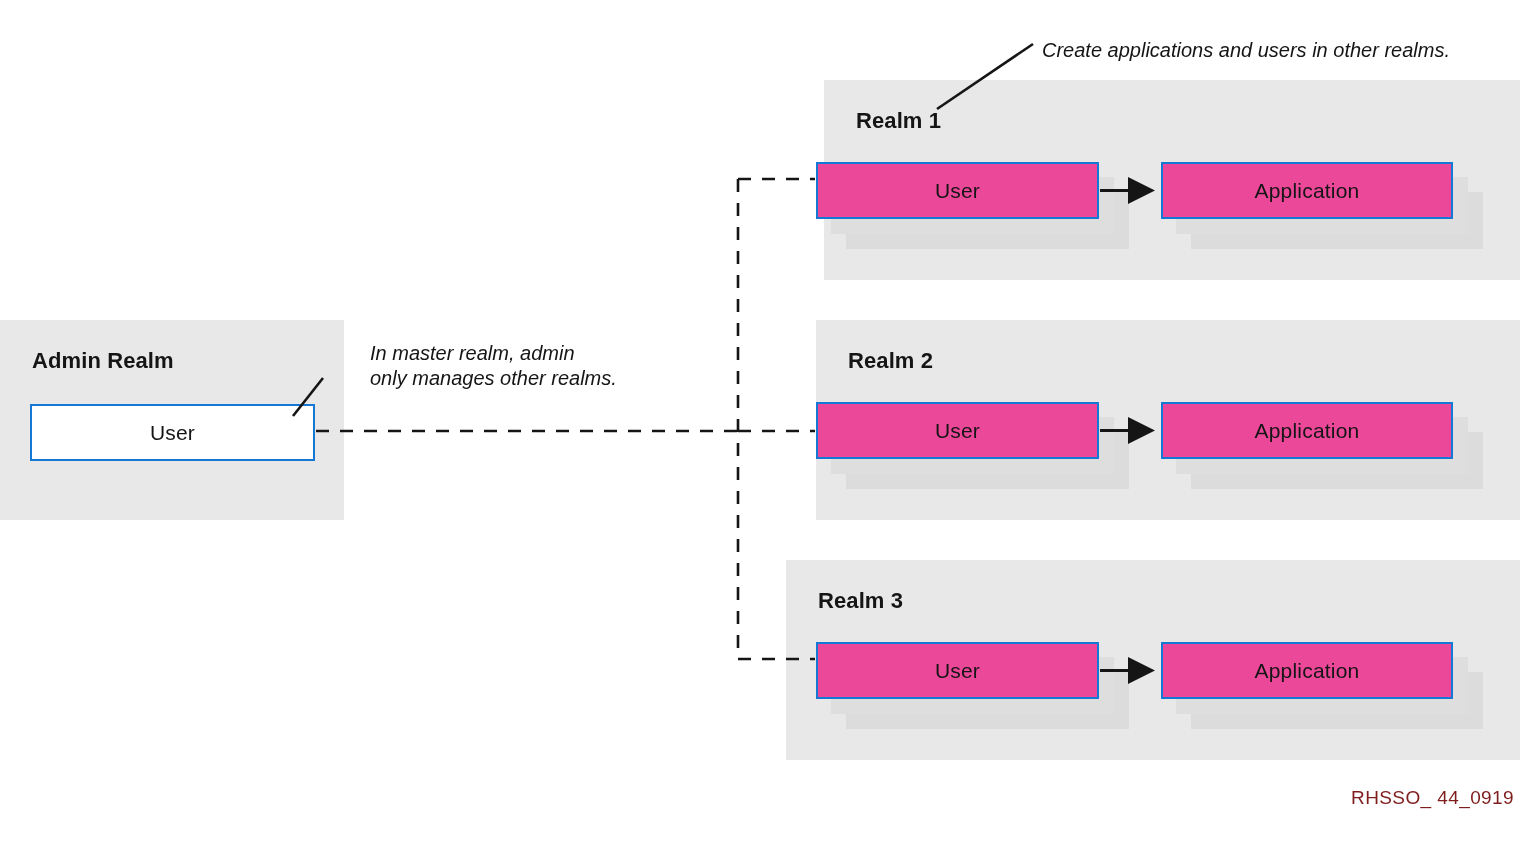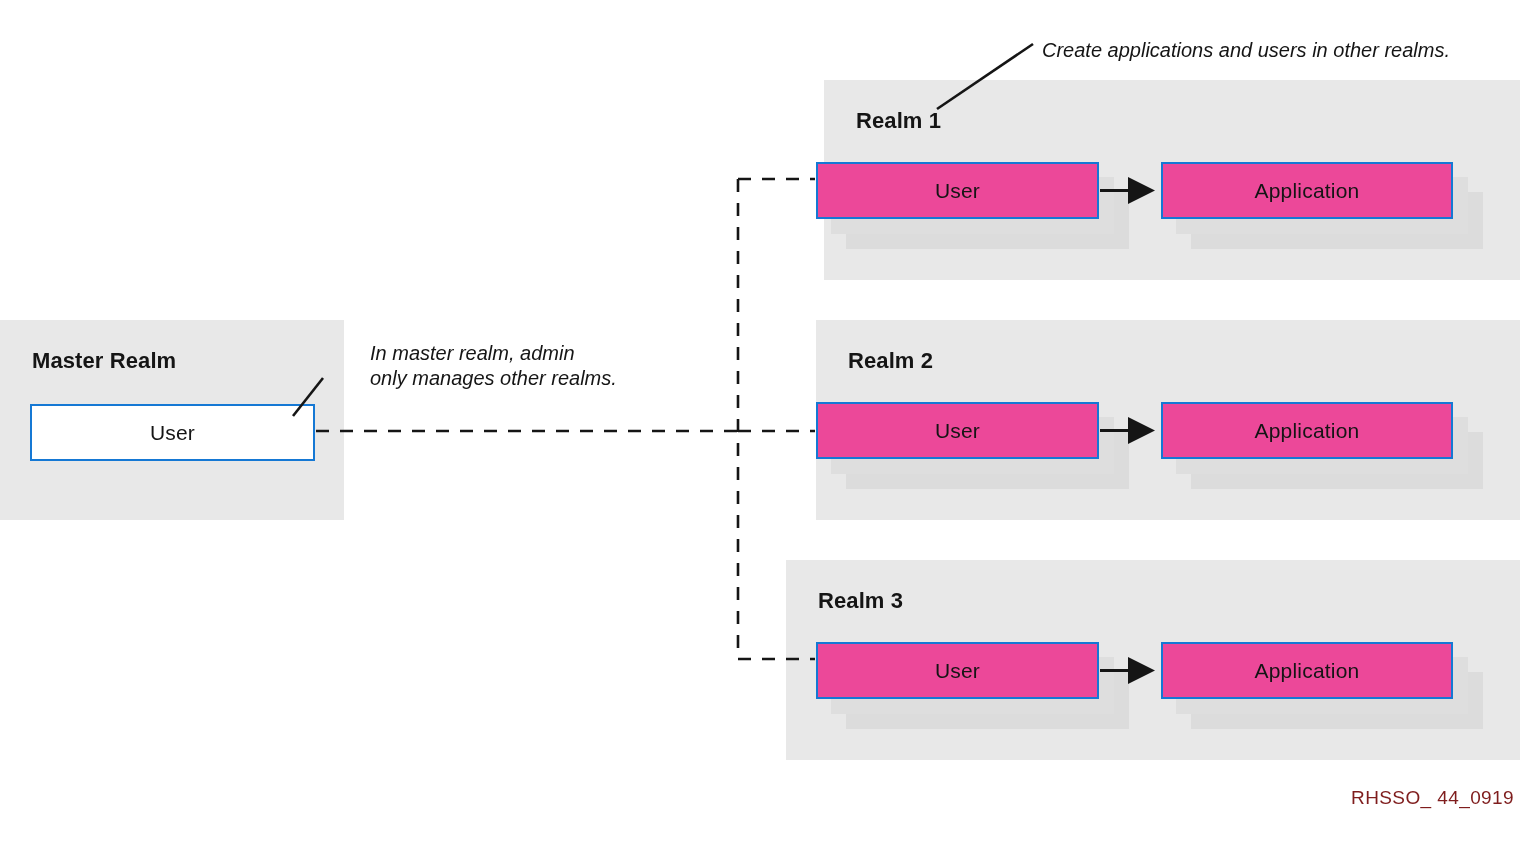--- a/index.html
+++ b/index.html
@@ -131,21 +131,21 @@
     letter-spacing: 0.4px;
     white-space: nowrap;
   }
 </style>
 </head>
 <body>
 
 <div id="canvas">
 
   <div class="panel" id="master-panel">
-    <div class="panel-title">Master Realm</div>
+    <div class="panel-title">Admin Realm</div>
   </div>
 
   <div id="admin-node">
     <span class="node-label">User</span>
   </div>
 
   <div class="panel realm-panel" id="realm-panel-1">
     <div class="panel-title">Realm 1</div>
   </div>
 

